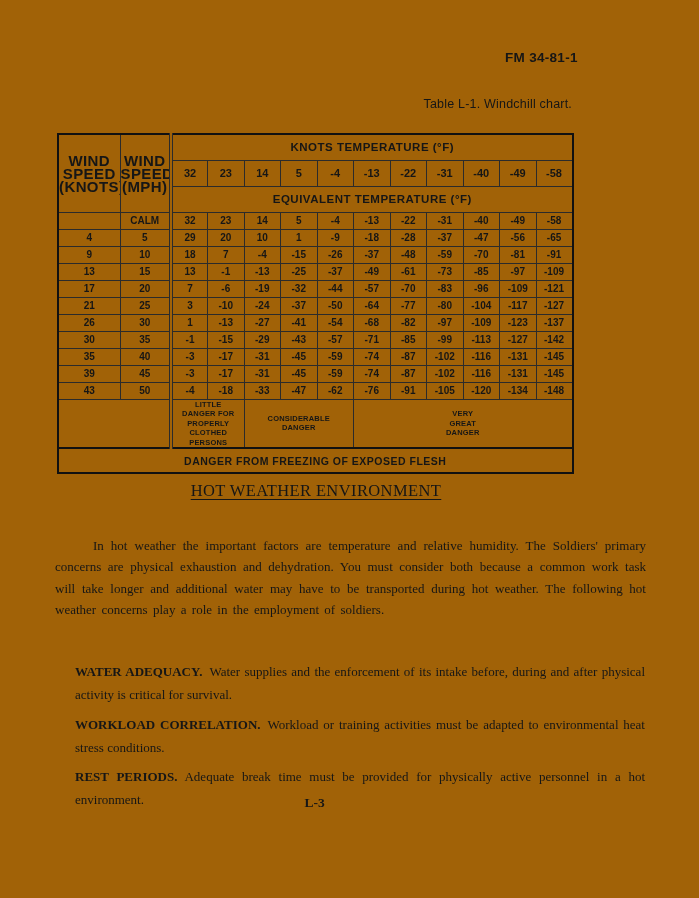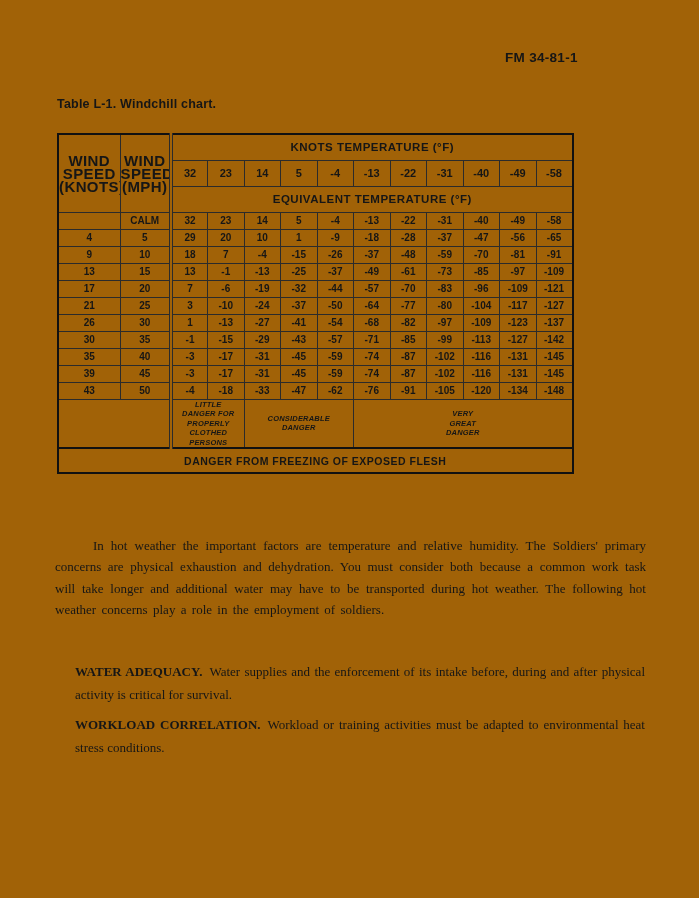--- a/index.html
+++ b/index.html
@@ -2,38 +2,38 @@
 <html><head>
 <meta charset="utf-8">
 <title>FM 34-81-1 — L-3</title>
 <style>
   html,body{margin:0;padding:0;background:#ffffff;}
   .page{position:relative;width:699px;height:898px;background:#a16207;color:#161616;overflow:hidden;}
 
   .docref{position:absolute;left:505px;top:50px;
     font-family:"Liberation Sans",sans-serif;font-weight:700;font-size:13.5px;letter-spacing:.3px;}
 
-  .caption{position:absolute;left:57px;top:97px;width:515px;text-align:left;
-    font-family:"Liberation Sans",sans-serif;font-weight:700;font-size:12.5px;letter-spacing:.2px;}
+  .caption{position:absolute;left:57px;top:97px;width:515px;text-align:right;
+    font-family:"Liberation Sans",sans-serif;font-weight:400;font-size:12.5px;letter-spacing:.2px;}
 
   
   table.wt{position:absolute;left:57px;top:133px;width:515px;border-collapse:collapse;table-layout:fixed;
     font-family:"Liberation Sans",sans-serif;color:#161616;border:2px solid #111;}
   .wt th,.wt td{border:1px solid #2b2b2b;text-align:center;vertical-align:middle;padding:0;overflow:hidden;}
   .wt thead tr{height:26px;}
   .wh{font-size:15px;font-weight:700;line-height:13px;letter-spacing:.4px;margin-left:12px;}
   .sh{font-size:11.5px;font-weight:700;letter-spacing:.5px;}
   .tn{font-size:11px;font-weight:700;}
   .wt tbody tr{height:17px;}
   .wc,.tc{font-size:10px;font-weight:700;}
   .dl{border-left:4px double #2b2b2b !important;}
   .hsep{border-bottom:4px double #2b2b2b;}
   .zl{border-left:3px solid #000;}
   .zb{border-bottom:3px solid #000;}
-  tr.dr{height:52px;font-style:italic;}
+  tr.dr{height:52px;}
   .dz{font-size:7.5px;font-weight:700;line-height:9.5px;letter-spacing:.2px;}
   .fz{font-size:10.5px;font-weight:700;letter-spacing:.5px;height:23px;border-top:2px solid #111 !important;margin-top:30px;}
 
   
   .heading{position:absolute;left:0;top:481px;width:632px;text-align:center;
     font-family:"Liberation Serif",serif;font-weight:400;font-size:16.5px;letter-spacing:.4px;
     text-decoration:underline;text-underline-offset:3px;}
   .intro{position:absolute;left:55px;top:524px;width:591px;
     font-family:"Liberation Serif",serif;font-size:13px;line-height:21.3px;
     text-align:justify;text-indent:38px;word-spacing:.16em;margin-top:11px;}
@@ -284,22 +284,25 @@
             <div>GREAT</div>
             <div>DANGER</div>
           </td>
         </tr>
         <tr>
           <td class="fz" colspan="13">DANGER FROM FREEZING OF EXPOSED FLESH</td>
         </tr>
       </tbody>
     </table>
 
+  <div class="heading">HOT WEATHER ENVIRONMENT</div>
 
   <p class="intro">In hot weather the important factors are temperature and relative humidity.  The Soldiers' primary concerns are physical exhaustion and dehydration.  You must consider both because a common work task will take longer and additional water may have to be transported during hot weather.  The following hot weather concerns play a role in the employment of soldiers.</p>
 
   <p class="item i1"><span class="term">WATER ADEQUACY.</span><span>Water supplies and the enforcement of its intake before, during and after physical activity is critical for survival.</span></p>
 
   <p class="item i2"><span class="term">WORKLOAD CORRELATION.</span><span>Workload or training activities must be adapted to environmental heat stress conditions.</span></p>
 
-
+  <p class="item i3"><span class="term">REST PERIODS.</span><span>Adequate break time must be provided for physically active personnel in a hot environment.</span></p>
+
+  <div class="pageno">L-3</div>
 
 </div>
 
 </body></html>

